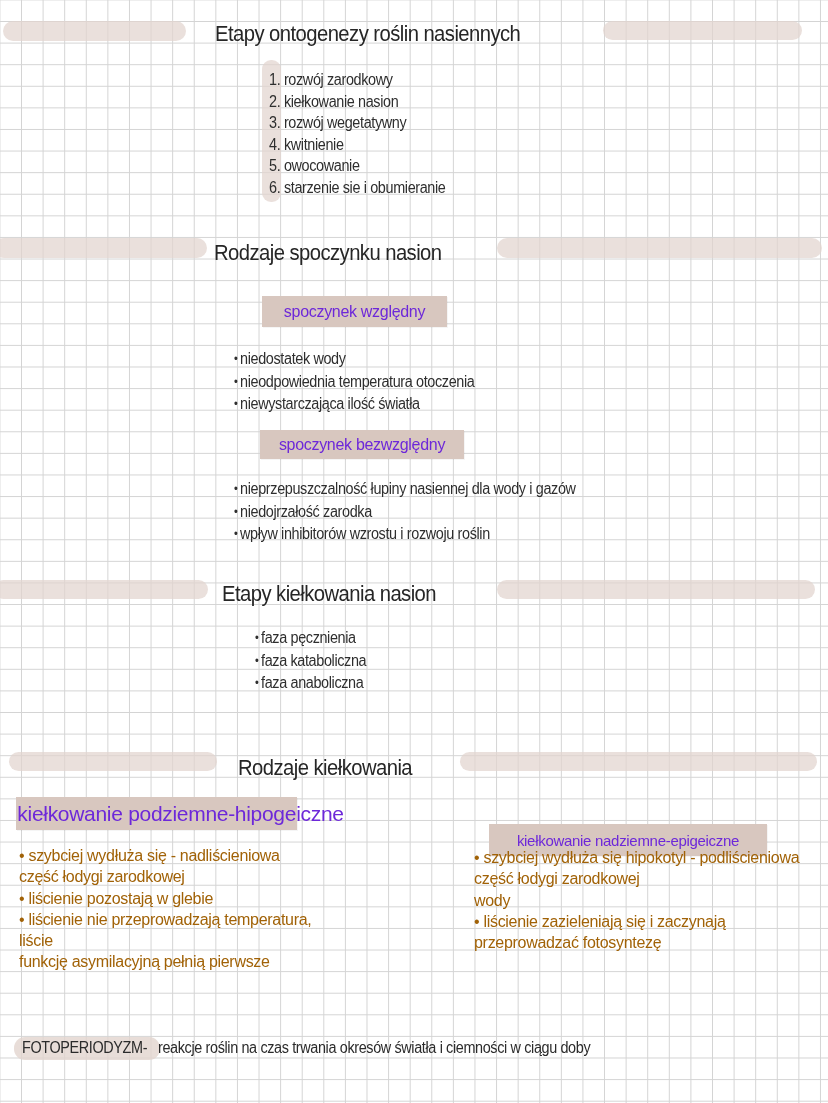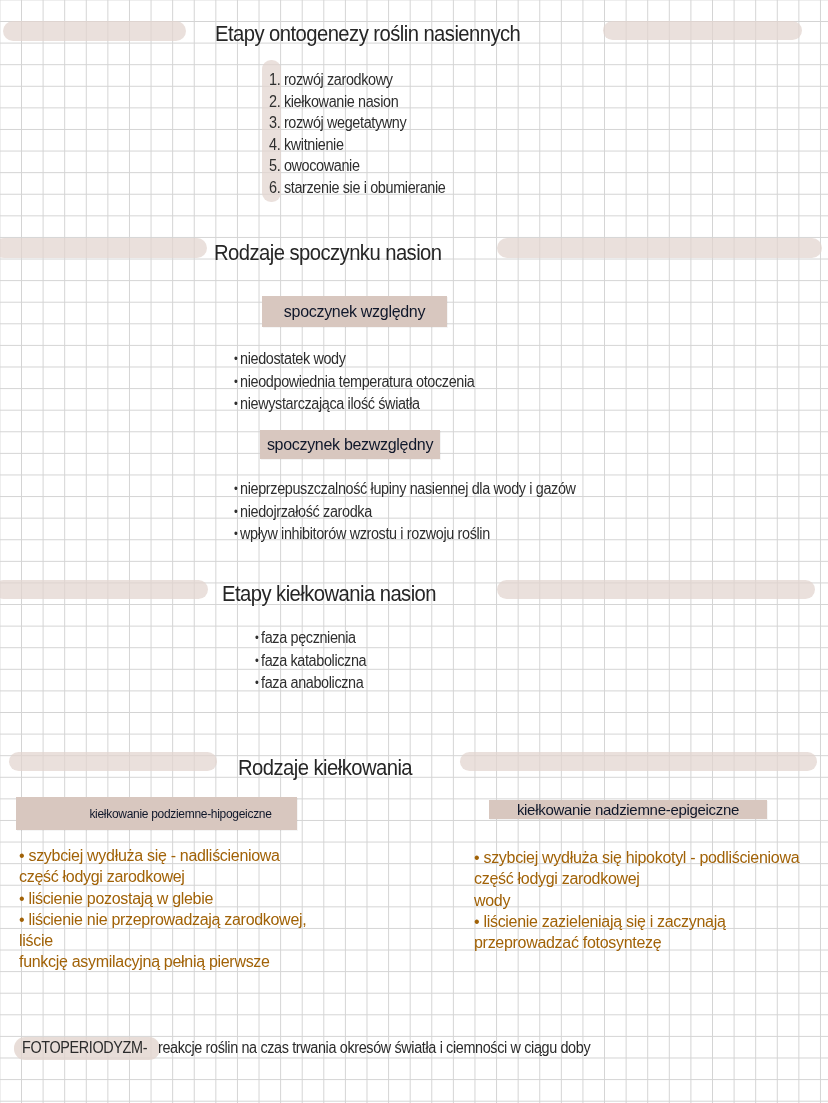--- a/index.html
+++ b/index.html
@@ -38,21 +38,21 @@
     line-height: 21.5px;
     white-space: nowrap;
     color: #2e2e2e;
   }
   .list.narrow { transform: scaleX(0.9); transform-origin: left top; }
   .list li::before { content: "\2022\00a0"; font-size: 12px; vertical-align: 1px; }
   .list.numbered li::before { content: none; }
   .label {
     position: absolute;
     background: #d8c7bf;
-    color: #0f172a;
+    color: #6d28d9;
     font-size: 16px;
     letter-spacing: -0.3px;
     white-space: nowrap;
     display: flex;
     align-items: center;
     justify-content: center;
     box-shadow: 1px 1px 0 rgba(0,0,0,0.04);
   }
   .para {
     position: absolute;
@@ -97,49 +97,49 @@
 <div class="pill" style="left:497px; top:238px; width:325px; height:20px;"></div>
 <div class="title" style="left:214px; top:240px;">Rodzaje spoczynku nasion</div>
 
 <div class="label" style="left:262px; top:296px; width:185px; height:31px;">spoczynek względny</div>
 <ul class="list narrow" style="left:234px; top:348px;">
   <li>niedostatek wody</li>
   <li>nieodpowiednia temperatura otoczenia</li>
   <li>niewystarczająca ilość światła</li>
 </ul>
 
-<div class="label" style="left:260px; top:430px; width:180px; height:29px;">spoczynek bezwzględny</div>
+<div class="label" style="left:260px; top:430px; width:204px; height:29px;">spoczynek bezwzględny</div>
 <ul class="list narrow" style="left:234px; top:478px;">
   <li>nieprzepuszczalność łupiny nasiennej dla wody i gazów</li>
   <li>niedojrzałość zarodka</li>
   <li>wpływ inhibitorów wzrostu i rozwoju roślin</li>
 </ul>
 
 <div class="pill" style="left:-6px; top:580px; width:214px; height:19px;"></div>
 <div class="pill" style="left:497px; top:580px; width:318px; height:19px;"></div>
 <div class="title" style="left:222px; top:581px;">Etapy kiełkowania nasion</div>
 
 <ul class="list narrow" style="left:255px; top:627px; line-height:22.5px;">
   <li>faza pęcznienia</li>
   <li>faza kataboliczna</li>
   <li>faza anaboliczna</li>
 </ul>
 
 <div class="pill" style="left:9px; top:752px; width:208px; height:19px;"></div>
 <div class="pill" style="left:460px; top:752px; width:357px; height:19px;"></div>
 <div class="title" style="left:238px; top:755px;">Rodzaje kiełkowania</div>
 
-<div class="label" style="left:16px; top:797px; width:281px; height:33px; font-size:12px;padding-left:48px;">kiełkowanie podziemne-hipogeiczne</div>
-<div class="label" style="left:489px; top:800px; width:278px; height:19px; font-size:15px;text-align:center;">kiełkowanie nadziemne-epigeiczne</div>
+<div class="label" style="left:16px; top:797px; width:281px; height:33px; font-size:21px;padding-left:48px;">kiełkowanie podziemne-hipogeiczne</div>
+<div class="label" style="left:489px; top:824px; width:278px; height:32px; font-size:15px;text-align:center;">kiełkowanie nadziemne-epigeiczne</div>
 
 <div class="para" style="left:19px; top:845px;">
   <div>• szybciej wydłuża się - nadliścieniowa</div>
   <div>część łodygi zarodkowej</div>
   <div>• liścienie pozostają w glebie</div>
-  <div>• liścienie nie przeprowadzają zarodkowej,</div>
+  <div>• liścienie nie przeprowadzają temperatura,</div>
   <div>liście</div>
   <div>funkcję asymilacyjną pełnią pierwsze</div>
 </div>
 
 <div class="para" style="left:450px; top:847px;margin-left:24px;">
   <div>• szybciej wydłuża się hipokotyl - podliścieniowa</div>
   <div>część łodygi zarodkowej</div>
   <div>wody</div>
   <div>• liścienie zazieleniają się i zaczynają</div>
   <div>przeprowadzać fotosyntezę</div>

